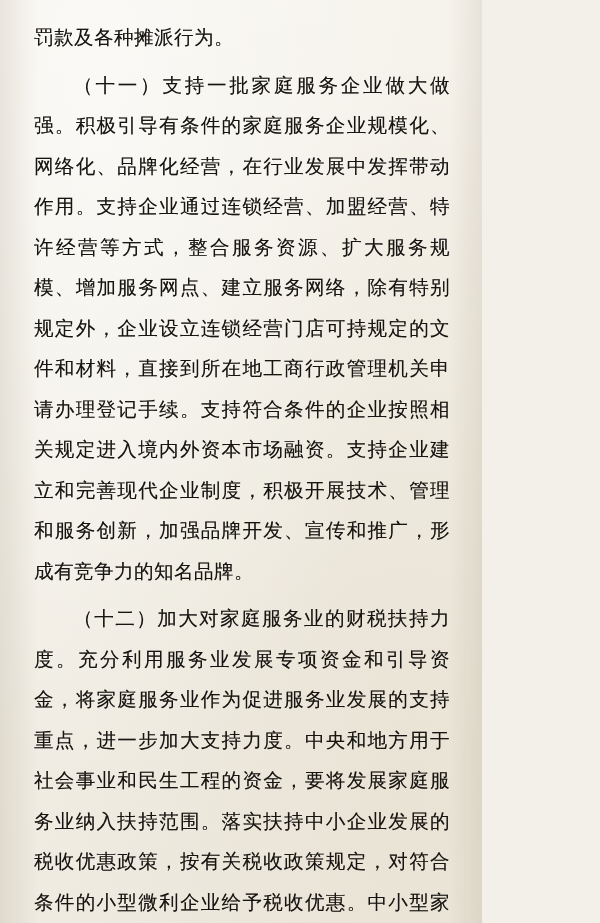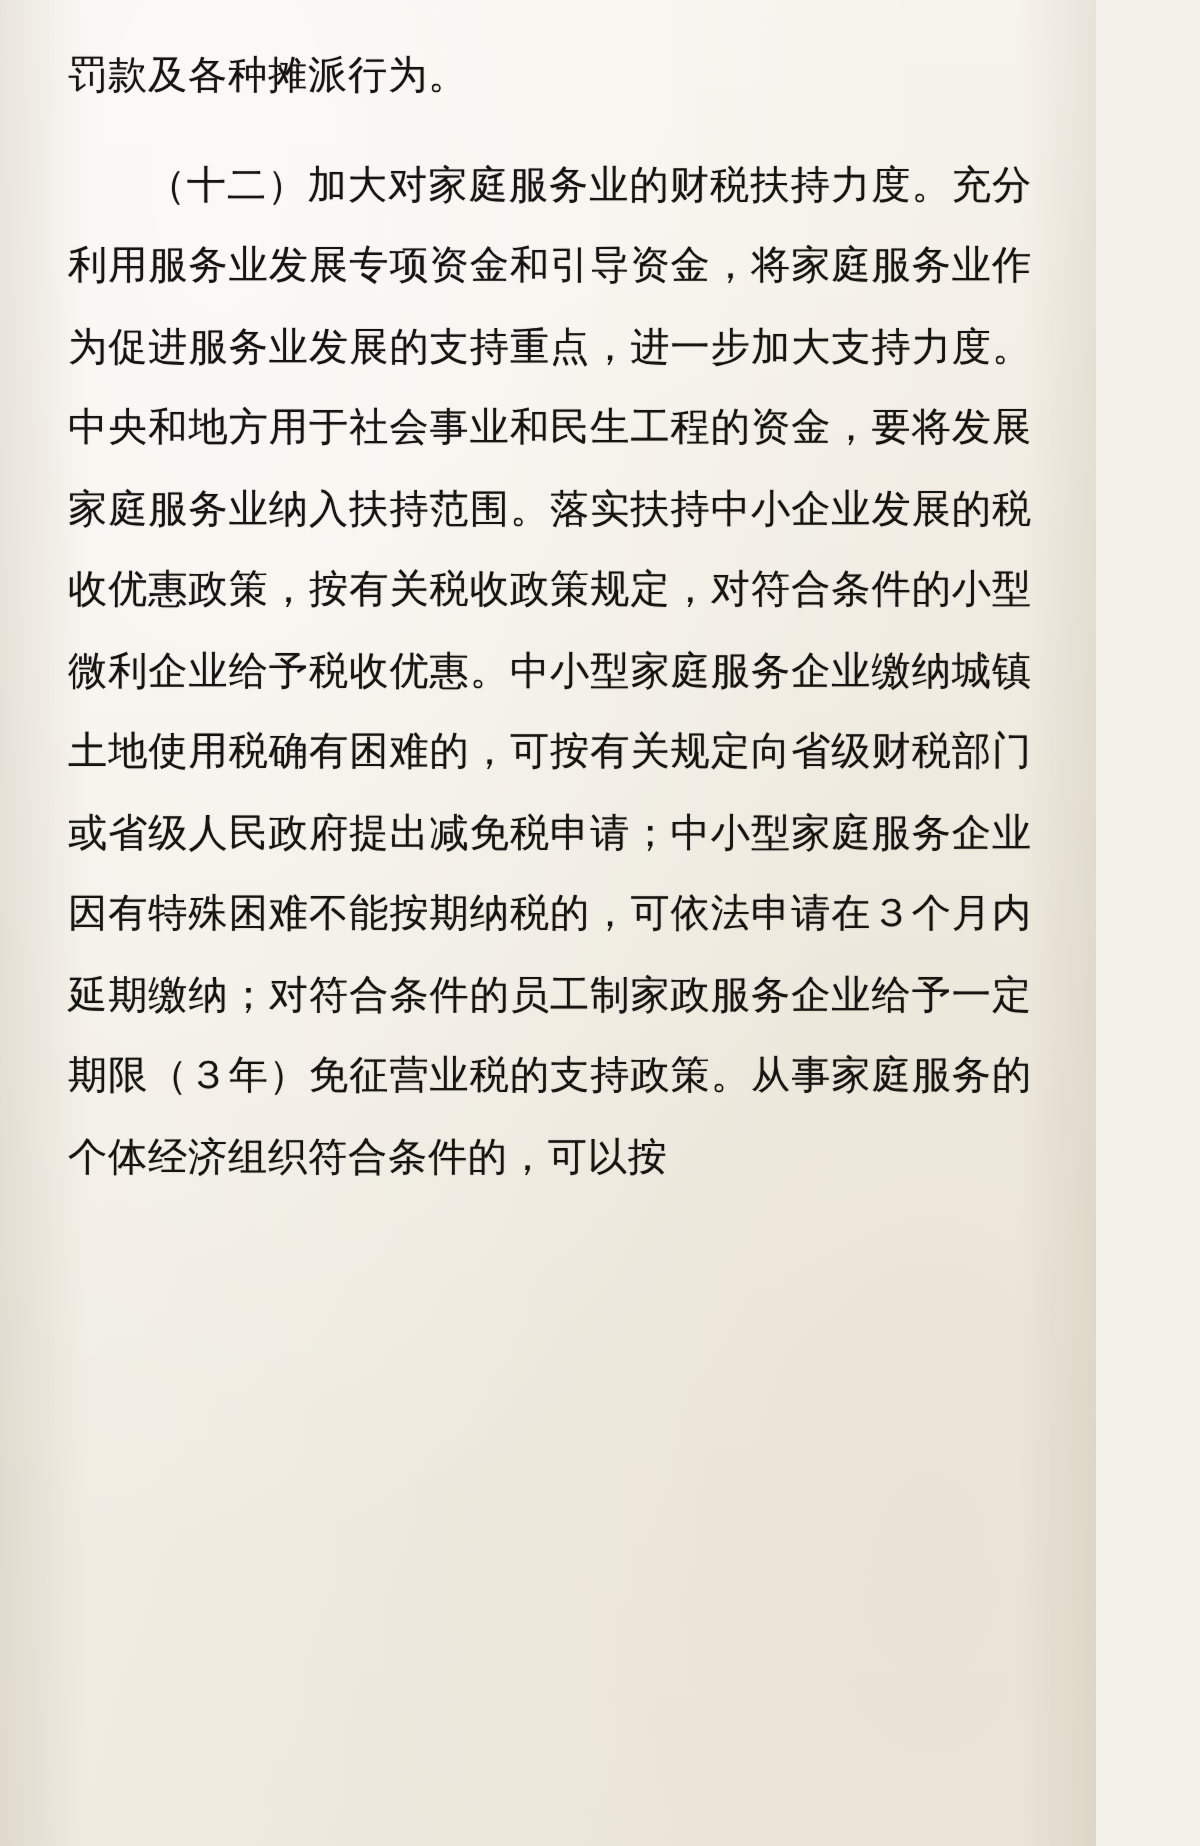--- a/index.html
+++ b/index.html
@@ -8,21 +8,21 @@
   }
   body {
     width: 600px;
     height: 923px;
     background: #f3f0e9;
     font-family: "DejaVu Serif", "Liberation Serif", serif;
     overflow: hidden;
   }
   .page {
     position: relative;
-    width: 548px;
+    width: 482px;
     height: 923px;
     background:
       radial-gradient(ellipse at 20% 10%, rgba(255,255,255,0.55), rgba(255,255,255,0) 60%),
       radial-gradient(ellipse at 85% 85%, rgba(226,218,200,0.5), rgba(255,255,255,0) 65%),
       linear-gradient(180deg, #f6f3ec 0%, #f2efe6 45%, #efebe1 100%);
     box-sizing: border-box;
     padding: 18px 32px 10px 34px;
   }
   .page::after {
     content: "";
@@ -56,16 +56,17 @@
     height: 7px;
   }
 </style>
 </head>
 <body>
 
 <div class="page">
   <div class="doc-body">
     <p class="para">罚款及各种摊派行为。</p>
     <div class="spacer-small"></div>
+    <p class="para indent">（十一）支持一批家庭服务企业做大做强。积极引导有条件的家庭服务企业规模化、网络化、品牌化经营，在行业发展中发挥带动作用。支持企业通过连锁经营、加盟经营、特许经营等方式，整合服务资源、扩大服务规模、增加服务网点、建立服务网络，除有特别规定外，企业设立连锁经营门店可持规定的文件和材料，直接到所在地工商行政管理机关申请办理登记手续。支持符合条件的企业按照相关规定进入境内外资本市场融资。支持企业建立和完善现代企业制度，积极开展技术、管理和服务创新，加强品牌开发、宣传和推广，形成有竞争力的知名品牌。</p>
     <div class="spacer-small"></div>
     <p class="para indent">（十二）加大对家庭服务业的财税扶持力度。充分利用服务业发展专项资金和引导资金，将家庭服务业作为促进服务业发展的支持重点，进一步加大支持力度。中央和地方用于社会事业和民生工程的资金，要将发展家庭服务业纳入扶持范围。落实扶持中小企业发展的税收优惠政策，按有关税收政策规定，对符合条件的小型微利企业给予税收优惠。中小型家庭服务企业缴纳城镇土地使用税确有困难的，可按有关规定向省级财税部门或省级人民政府提出减免税申请；中小型家庭服务企业因有特殊困难不能按期纳税的，可依法申请在３个月内延期缴纳；对符合条件的员工制家政服务企业给予一定期限（３年）免征营业税的支持政策。从事家庭服务的个体经济组织符合条件的，可以按</p>
   </div>
 </div>
 
 </body></html>

